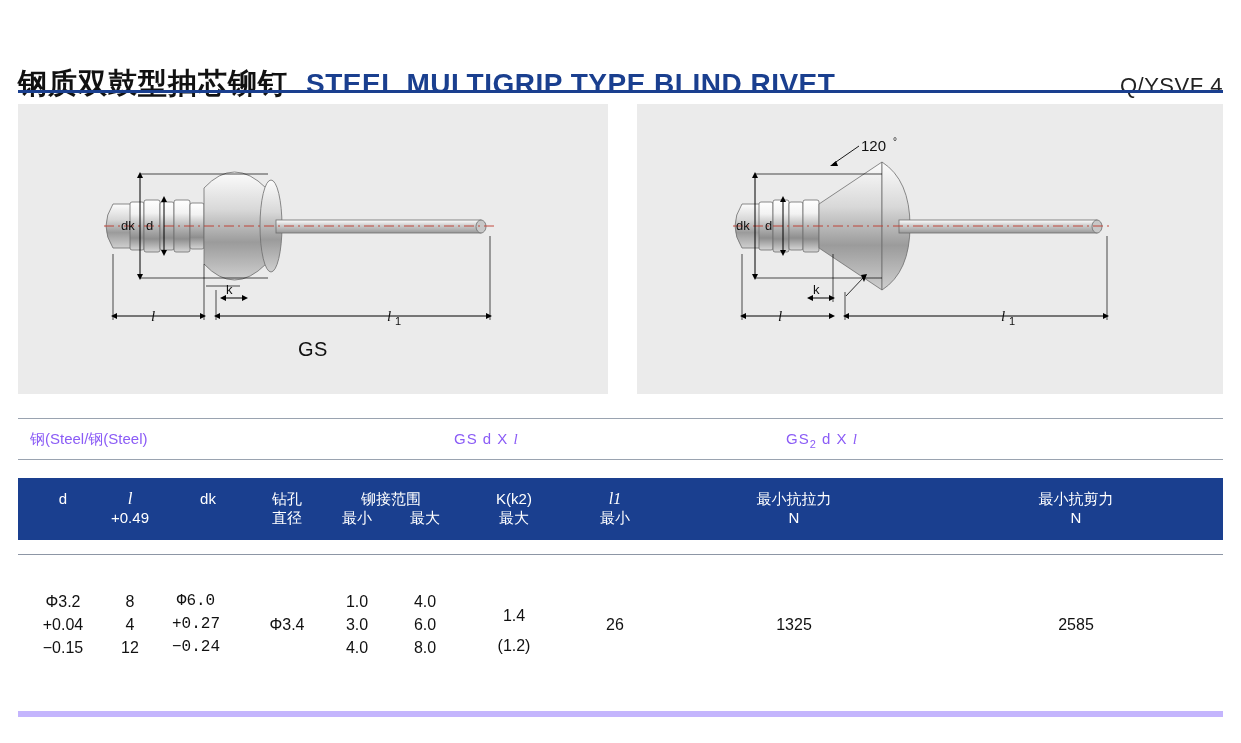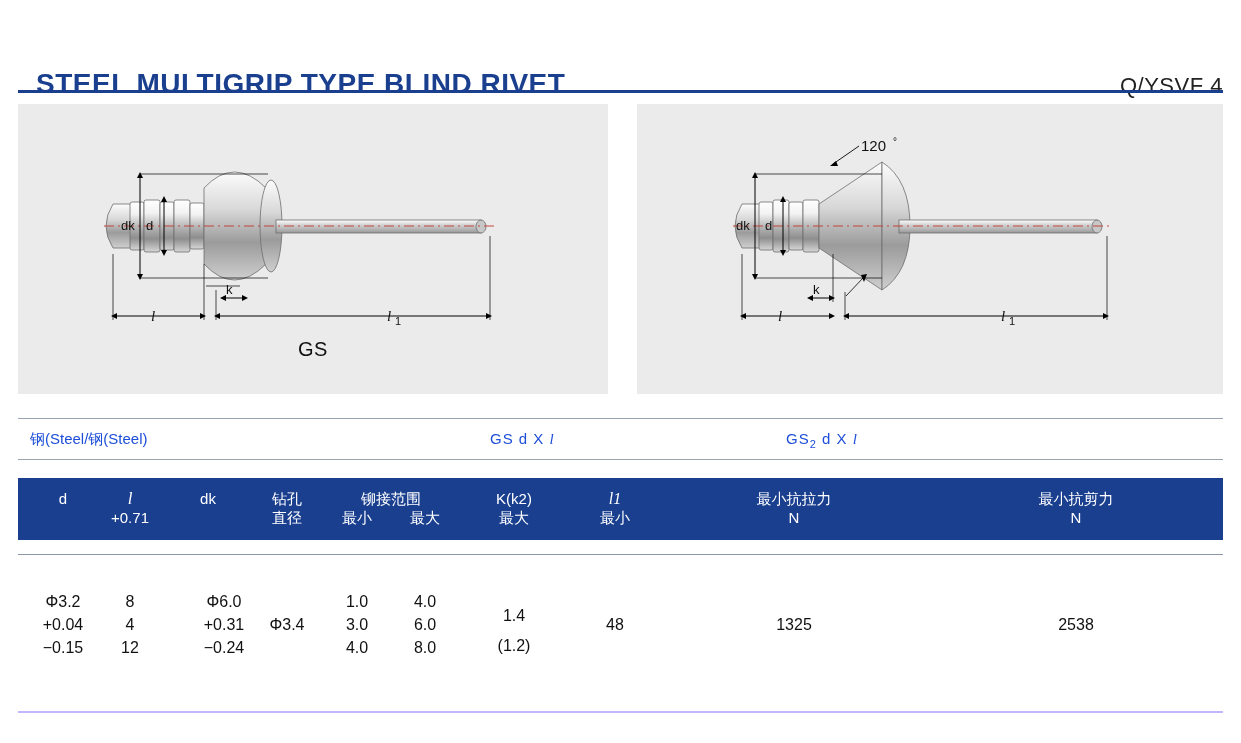--- a/index.html
+++ b/index.html
@@ -81,29 +81,29 @@
   
   .desig-row {
     position: absolute;
     left: 18px;
     top: 418px;
     width: 1205px;
     height: 40px;
     border-top: 1px solid #9aa3b0;
     border-bottom: 1px solid #9aa3b0;
     font-size: 15px;
-    color: #1d4ed8;
+    color: #8b5cf6;
   }
   .desig-row .cell {
     position: absolute;
     top: 11px;
     white-space: nowrap;
   }
   .d-mat  { left: 12px; }
-  .d-gs   { left: 472px; letter-spacing: 1px; }
+  .d-gs   { left: 436px; letter-spacing: 1px; }
   .d-gs2  { left: 768px; letter-spacing: 1px; }
   .ital { font-style: italic; font-family: "Liberation Serif", serif; }
   .sub  { font-size: 11px; vertical-align: sub; }
 
   
   .table-wrap {
     position: absolute;
     left: 18px;
     top: 478px;
     width: 1205px;
@@ -120,21 +120,21 @@
     font-size: 15px;
     line-height: 19px;
     top: 11px;
   }
   .th .l1 { display: block; }
   .th .l2 { display: block; }
 
   .tbody {
     position: relative;
     height: 155px;
-    border-bottom: 2px solid #c4b5fd;
+    border-bottom: 6px solid #c4b5fd;
   }
   .td {
     position: absolute;
     text-align: center;
     font-size: 16px;
     line-height: 23px;
     color: #111;
     top: 34px;
   }
   .td span { display: block; }
@@ -149,20 +149,21 @@
     background: #8d96a5;
   }
 
   
   .fig-svg { position: absolute; left: 0; top: 0; }
 </style>
 </head>
 <body>
 
 <div class="header">
+  <div class="title-cn">钢质双鼓型抽芯铆钉</div>
   <div class="title-en">STEEL MULTIGRIP  TYPE BLIND RIVET</div>
   <div class="title-code">Q/YSVF 4</div>
 </div>
 <div class="header-rule"></div>
 
 <div class="fig-panel" id="fig-left">
   <svg class="fig-svg" width="590" height="290" viewBox="0 0 590 290">
     <defs>
       <linearGradient id="gradBody" x1="0" y1="0" x2="0" y2="1">
         <stop offset="0%" stop-color="#ffffff"></stop>
@@ -319,21 +320,21 @@
 
 <div class="table-wrap">
 
   <div class="thead">
     <div class="th" style="left:10px; width:70px;">
       <span class="l1">d</span>
       <span class="l2"></span>
     </div>
     <div class="th" style="left:74px; width:76px;">
       <span class="l1 ital" style="font-size:17px;">l</span>
-      <span class="l2">+0.71</span>
+      <span class="l2">+0.49</span>
     </div>
     <div class="th" style="left:148px; width:84px;">
       <span class="l1">dk</span>
       <span class="l2"></span>
     </div>
     <div class="th" style="left:224px; width:90px;">
       <span class="l1">钻孔</span>
       <span class="l2">直径</span>
     </div>
     <div class="th" style="left:308px; width:130px;">
@@ -371,45 +372,45 @@
     <div class="td" style="left:10px; width:70px;">
       <span>Φ3.2</span>
       <span>+0.04</span>
       <span>−0.15</span>
     </div>
     <div class="td" style="left:74px; width:76px;">
       <span>8</span>
       <span>4</span>
       <span>12</span>
     </div>
-    <div class="td" style="left:164px; width:84px;">
+    <div class="td" style="left:136px; width:84px;font-family:Liberation Mono, monospace;">
       <span>Φ6.0</span>
-      <span>+0.31</span>
+      <span>+0.27</span>
       <span>−0.24</span>
     </div>
     <div class="td mid" style="left:224px; width:90px;">
       <span>Φ3.4</span>
     </div>
     <div class="td" style="left:308px; width:62px;">
       <span>1.0</span>
       <span>3.0</span>
       <span>4.0</span>
     </div>
     <div class="td" style="left:376px; width:62px;">
       <span>4.0</span>
       <span>6.0</span>
       <span>8.0</span>
     </div>
     <div class="td mid2" style="left:444px; width:104px; line-height:30px;">
       <span>1.4</span>
       <span>(1.2)</span>
     </div>
     <div class="td mid" style="left:552px; width:90px;">
-      <span>48</span>
+      <span>26</span>
     </div>
     <div class="td mid" style="left:648px; width:256px;">
       <span>1325</span>
     </div>
     <div class="td mid" style="left:930px; width:256px;">
-      <span>2538</span>
+      <span>2585</span>
     </div>
   </div>
 </div>
 
 </body></html>

